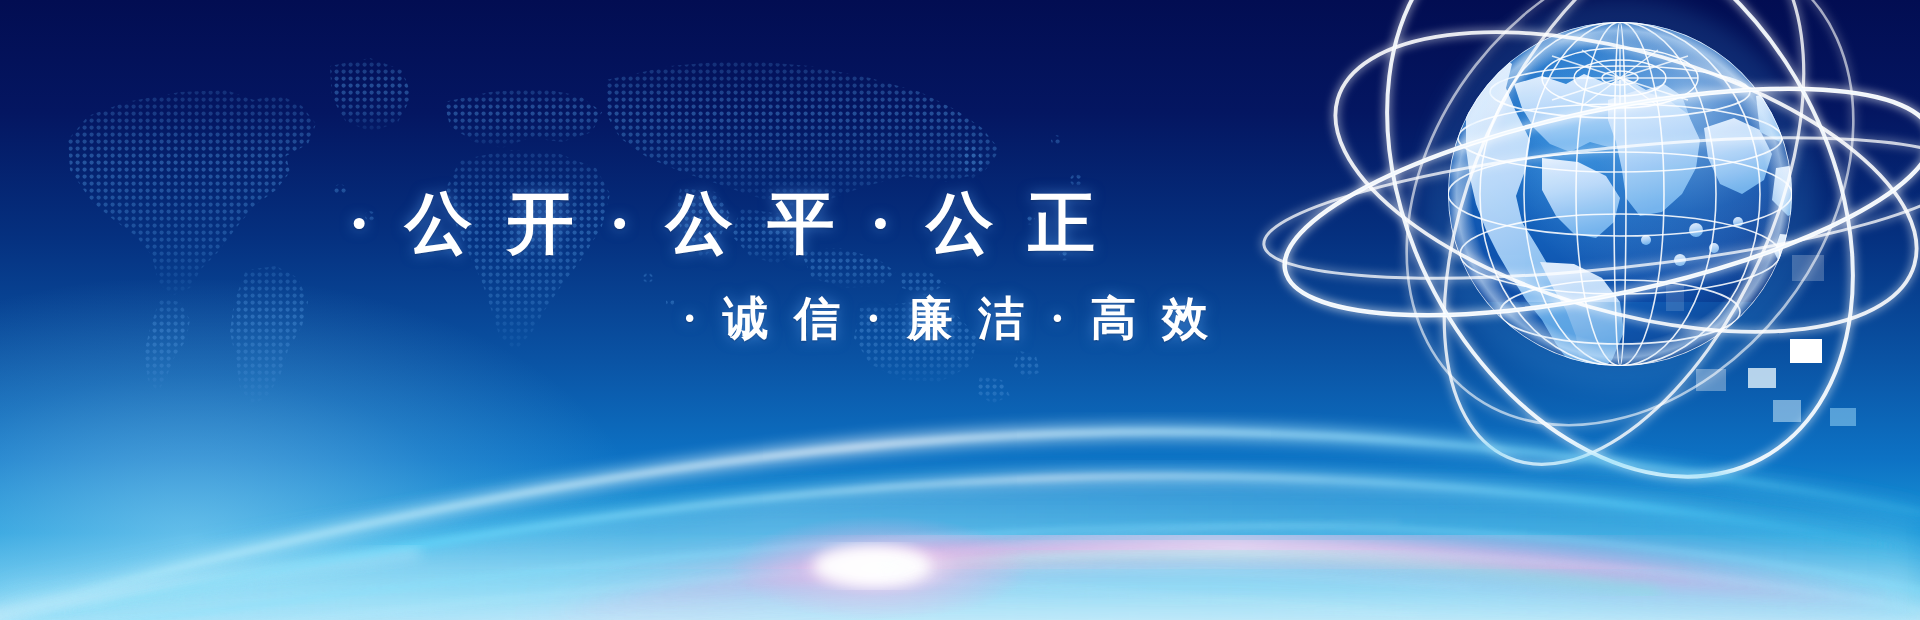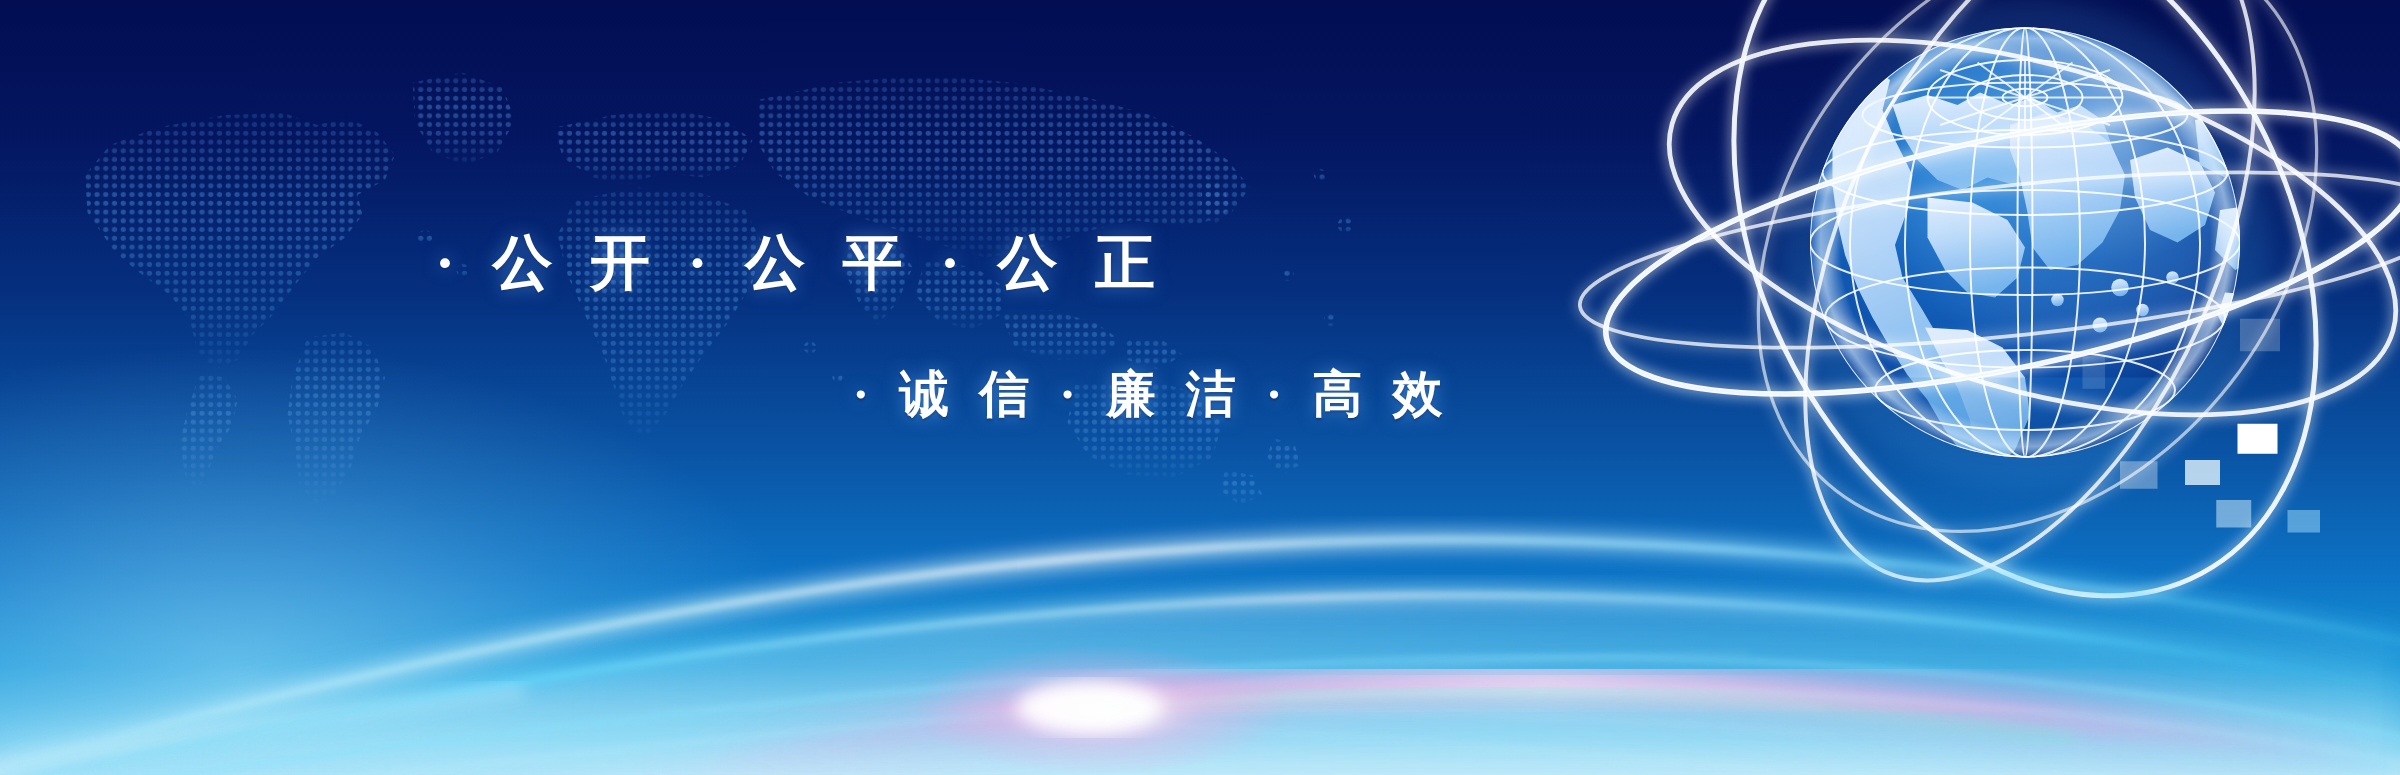--- a/index.html
+++ b/index.html
@@ -71,26 +71,26 @@
   .line {
     position:absolute;
     color:#ffffff;
     font-family:"Liberation Serif","DejaVu Serif",serif;
     font-weight:700;
     white-space:nowrap;
     text-shadow:0 0 14px rgba(110,180,255,.55), 0 1px 2px rgba(0,20,60,.45);
   }
   .line-1 {
     left:348px; top:178px;
-    font-size:48px;
+    font-size:67px;
     letter-spacing:9px;
   }
   .line-2 {
     left:682px; top:288px;
-    font-size:40px;
+    font-size:46px;
     letter-spacing:7px;
   }
 </style>
 </head>
 <body>
 
 <div id="banner">
 
   <div class="bg-gradient"></div>
   <div class="bg-glow-left"></div>

